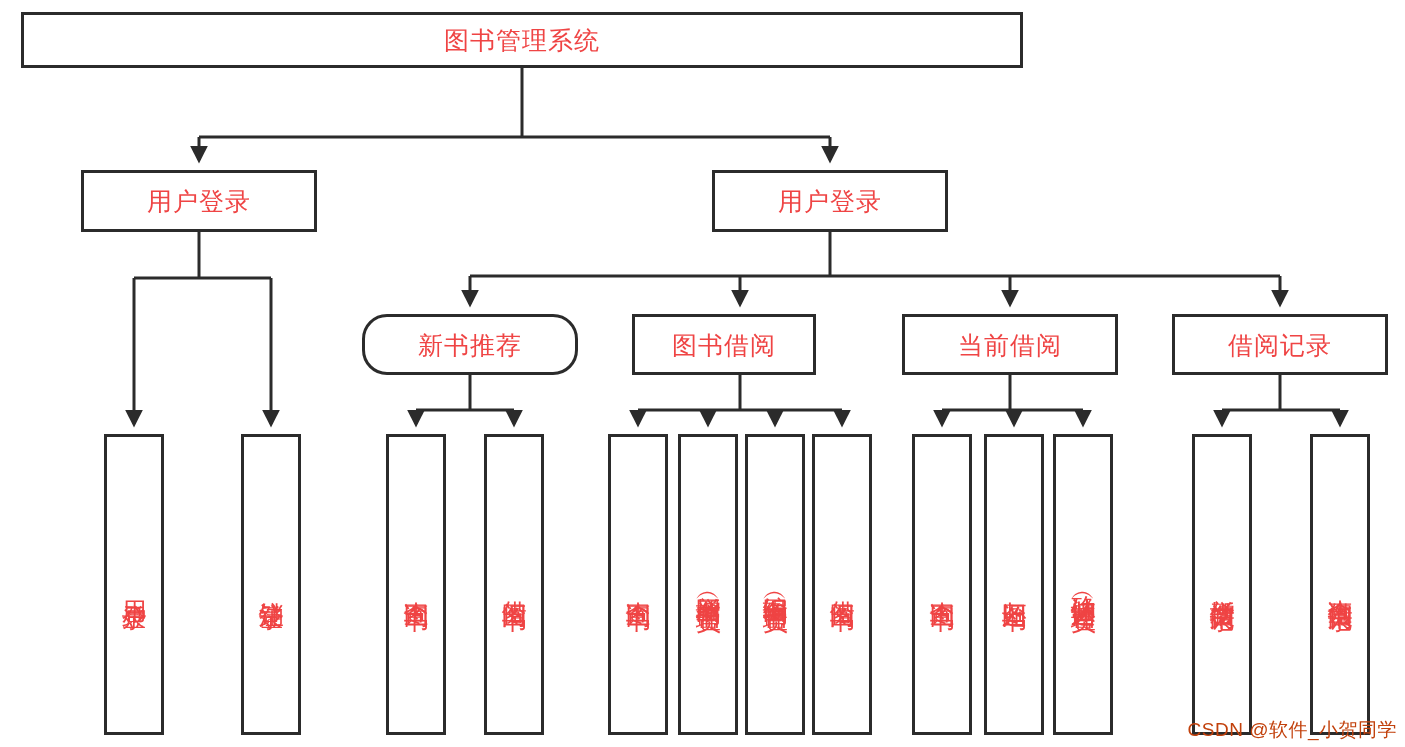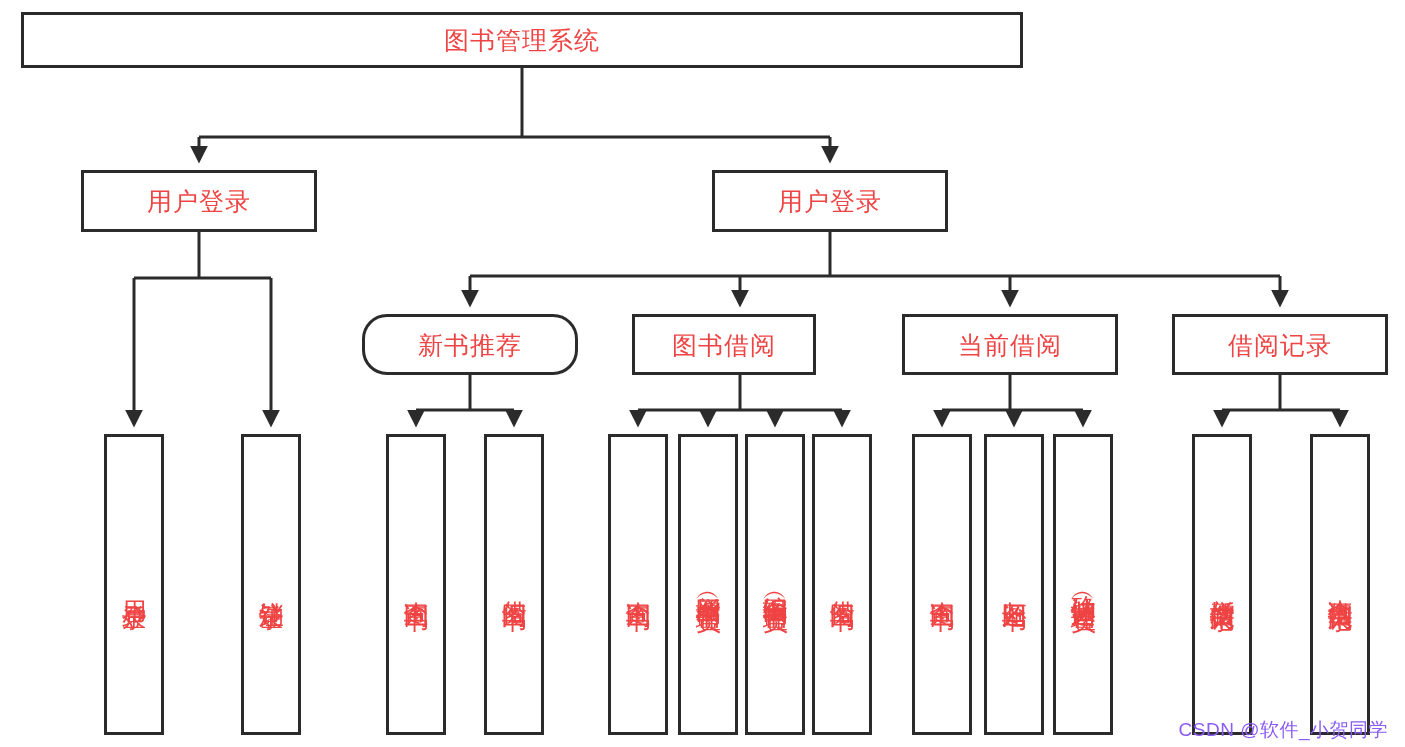--- a/index.html
+++ b/index.html
@@ -53,24 +53,24 @@
     text-align: center;
     padding: 6px 0;
   }
   .node-v > span {
     writing-mode: vertical-rl;
     text-orientation: upright;
     display: block;
   }
   #watermark {
     position: absolute;
-    right: 17px;
+    right: 8px;
     bottom: 4px;
     font-size: 19px;
-    color: #8b5cf6;
+    color: #c2410c;
     letter-spacing: 0.5px;
     white-space: nowrap;
     user-select: none;
   }
 </style>
 </head>
 <body>
 
 <div id="canvas">
 

